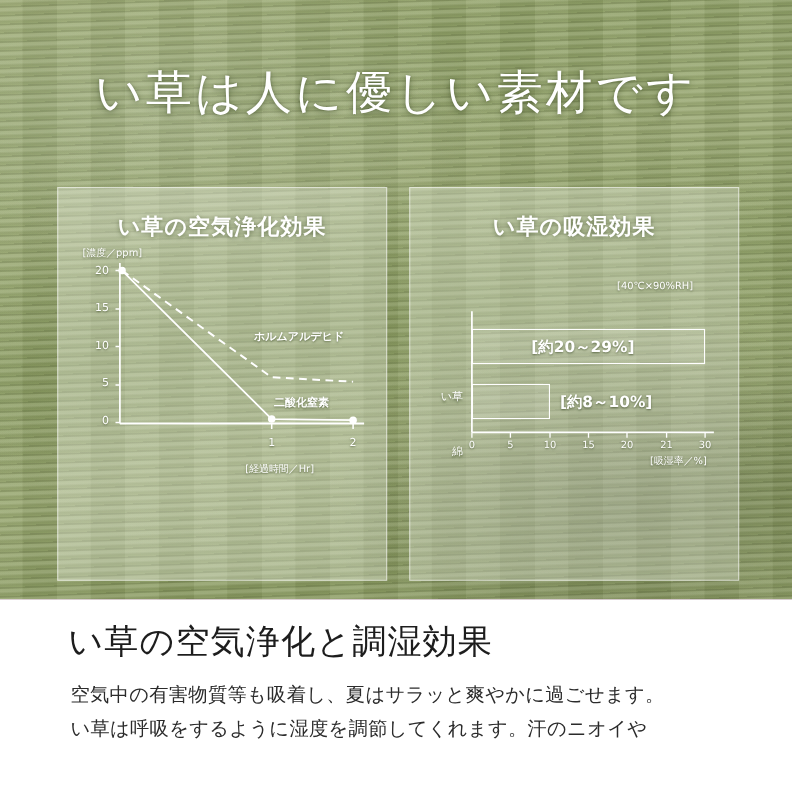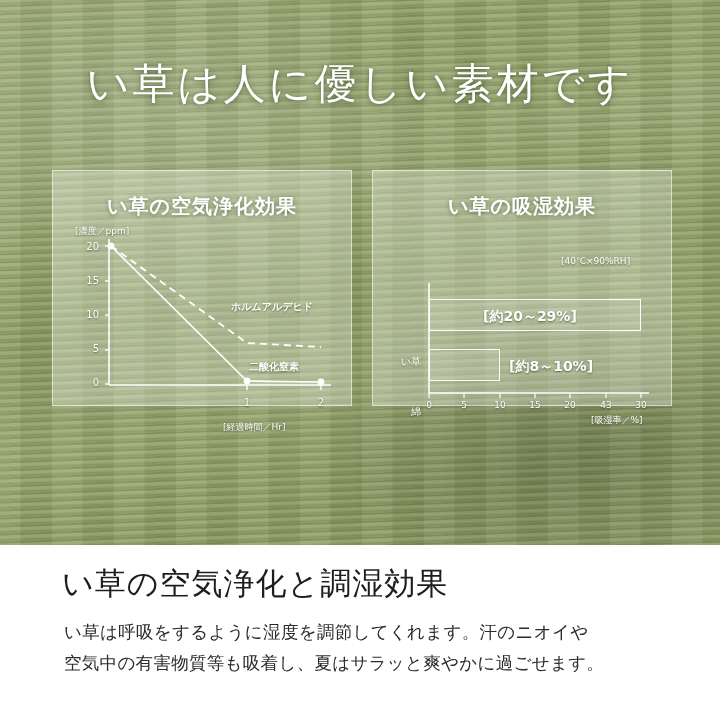--- a/index.html
+++ b/index.html
@@ -71,21 +71,21 @@
     font-weight: 500;
     letter-spacing: 3px;
     color: #ffffff;
     text-shadow: 0 2px 6px rgba(40,55,20,0.45), 0 0 2px rgba(40,55,20,0.35);
   }
 
   
   .panel {
     position: absolute;
     top: 170px;
-    height: 236px;
+    height: 358px;
     background: rgba(250, 252, 246, 0.30);
     border: 1px solid rgba(255,255,255,0.55);
     box-sizing: border-box;
   }
   .panel-left  { left: 52px;  width: 300px; }
   .panel-right { left: 372px; width: 300px; }
 
   .panel-title {
     position: absolute;
     top: 22px;
@@ -291,29 +291,29 @@
           <line x1="197" y1="222" x2="197" y2="227" stroke="#ffffff" stroke-width="1.2"></line>
           <line x1="233" y1="222" x2="233" y2="227" stroke="#ffffff" stroke-width="1.2"></line>
           <line x1="268" y1="222" x2="268" y2="227" stroke="#ffffff" stroke-width="1.2"></line>
         </svg>
 
         <div class="tiny bxtick" style="left:47px;  top:230px;">0</div>
         <div class="tiny bxtick" style="left:82px;  top:230px;">5</div>
         <div class="tiny bxtick" style="left:118px; top:230px;">10</div>
         <div class="tiny bxtick" style="left:153px; top:230px;">15</div>
         <div class="tiny bxtick" style="left:188px; top:230px;">20</div>
-        <div class="tiny bxtick" style="left:224px; top:230px;">43</div>
+        <div class="tiny bxtick" style="left:224px; top:230px;">21</div>
         <div class="tiny bxtick" style="left:259px; top:230px;">30</div>
 
         <div class="tiny" style="position:absolute; left:218px; top:245px;">[吸湿率／%]</div>
       </div>
     </div>
   </div>
 
   <div class="bottom">
     <div class="bottom-heading">い草の空気浄化と調湿効果</div>
     <div class="bottom-body">
+      <div>空気中の有害物質等も吸着し、夏はサラッと爽やかに過ごせます。</div>
       <div>い草は呼吸をするように湿度を調節してくれます。汗のニオイや</div>
-      <div>空気中の有害物質等も吸着し、夏はサラッと爽やかに過ごせます。</div>
     </div>
   </div>
 
 </div>
 
 </body></html>

